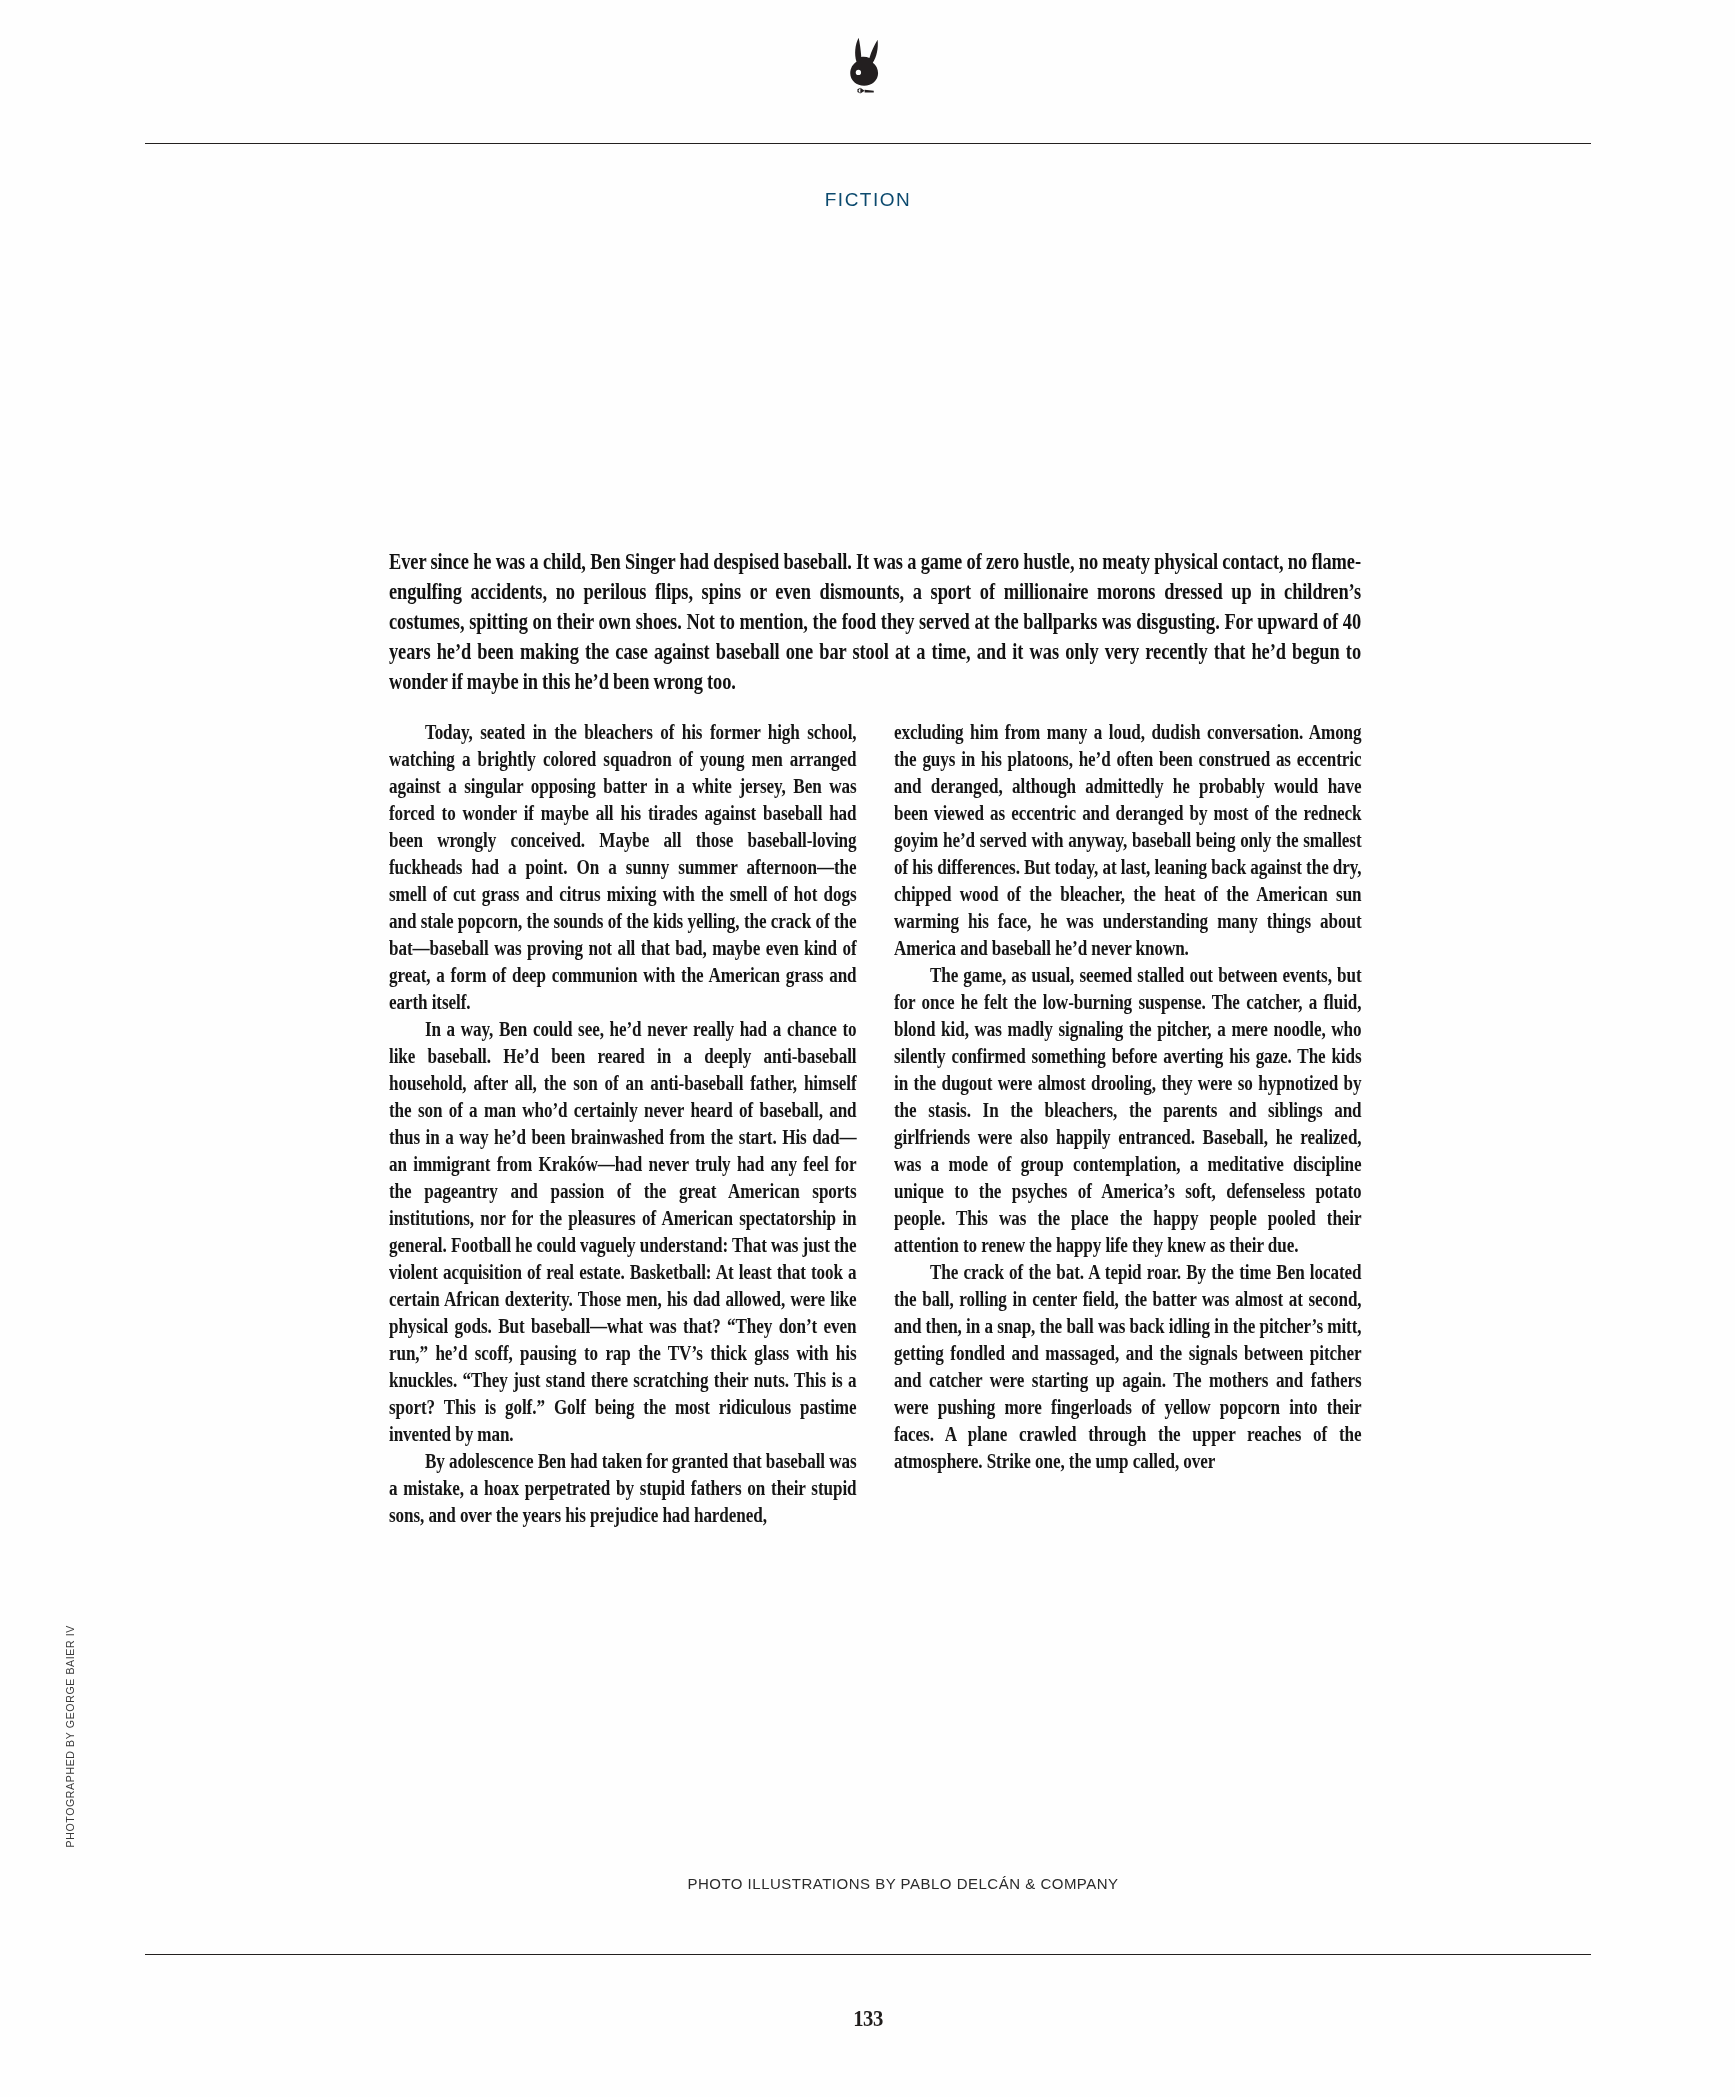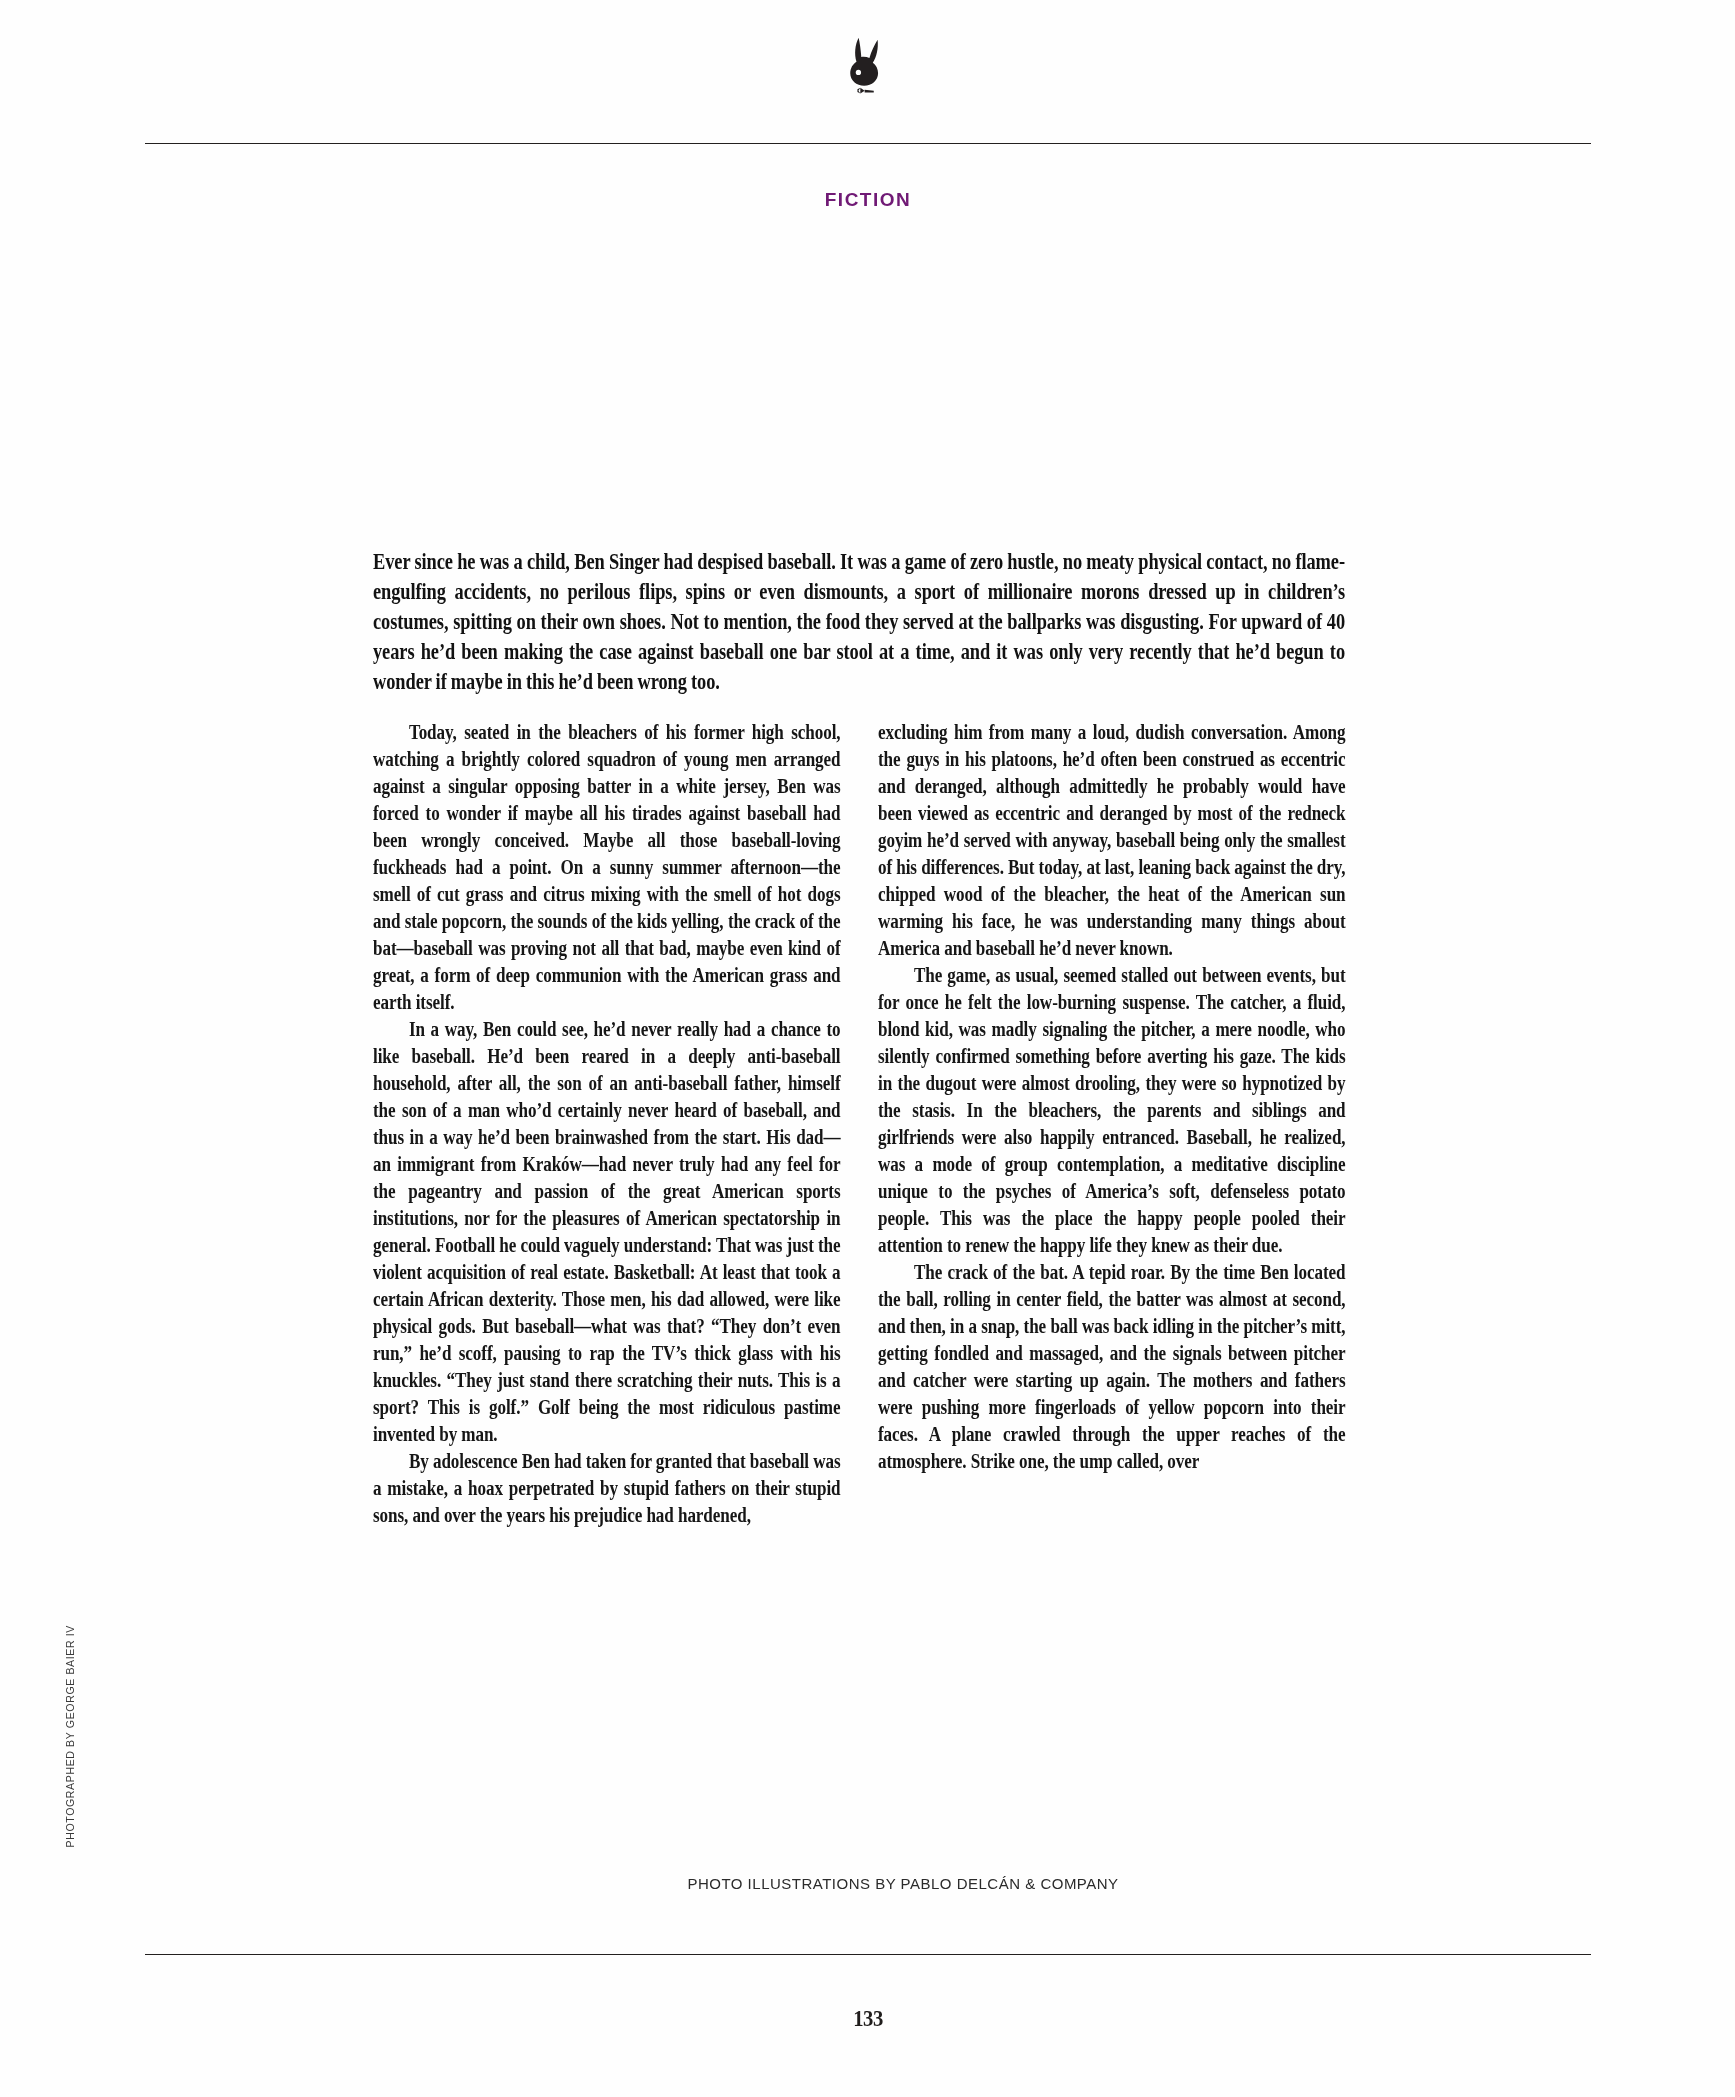--- a/index.html
+++ b/index.html
@@ -49,29 +49,29 @@
   
   .kicker {
     position: absolute;
     top: 189px;
     left: 0;
     width: 100%;
     text-align: center;
     font-family: "Liberation Sans", sans-serif;
     font-size: 19px;
     letter-spacing: 1.5px;
-    color: #701a75;
-    font-weight: 700;
+    color: #0c4a6e;
+    font-weight: 400;
   }
 
   
   .content {
     position: absolute;
     top: 547px;
-    left: 373px;
+    left: 389px;
     width: 972px;
   }
 
   
   .lede {
     font-family: "Liberation Serif", serif;
     font-weight: 700;
     font-stretch: condensed;
     transform: scaleX(0.80);
     transform-origin: left top;

